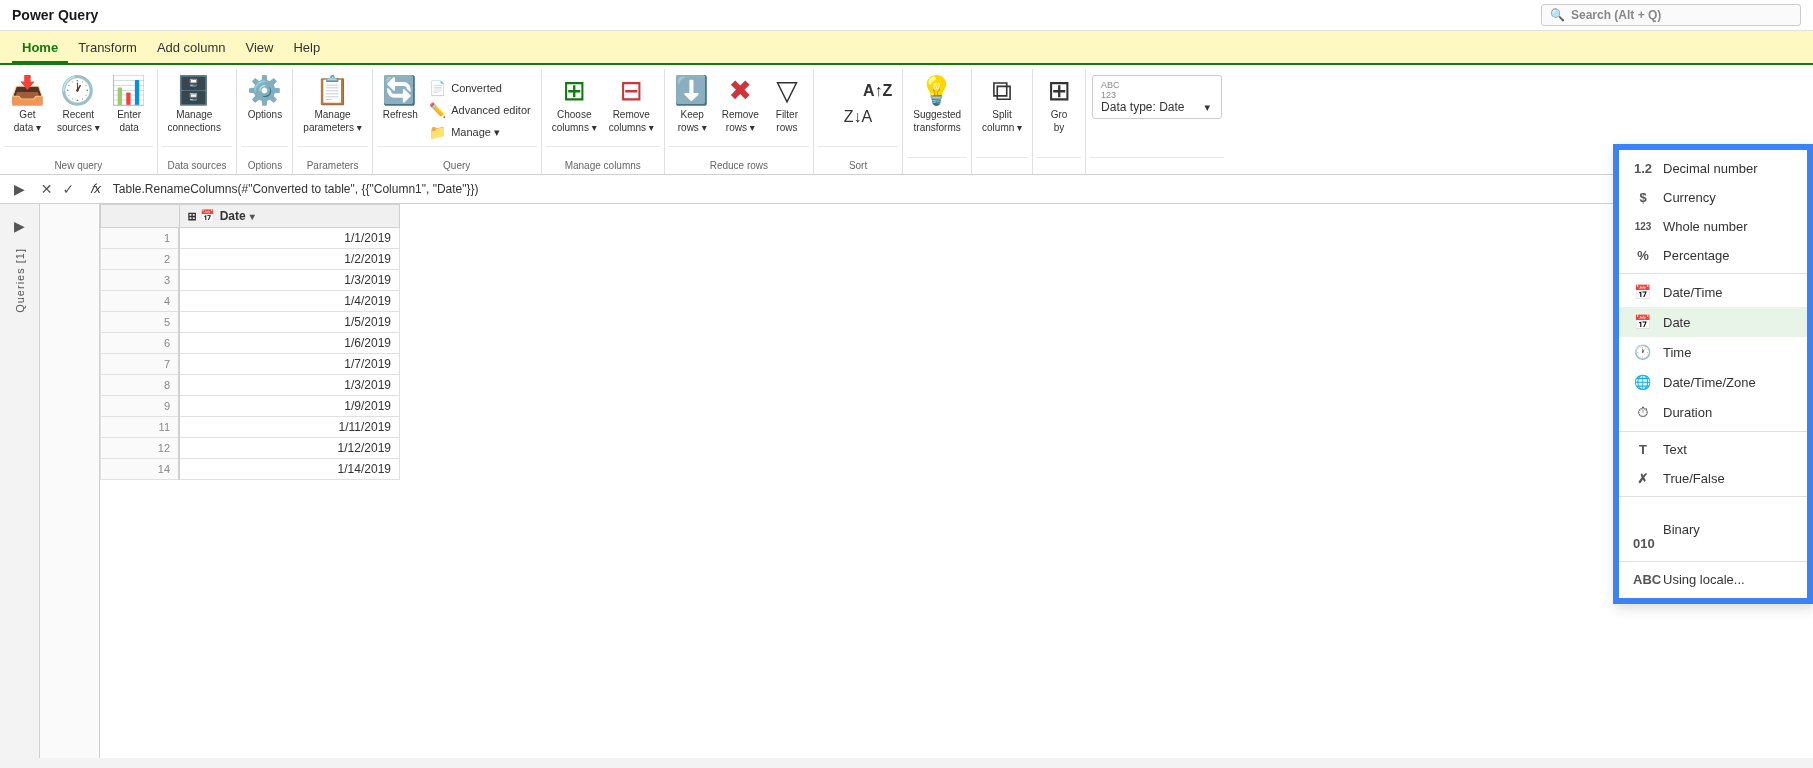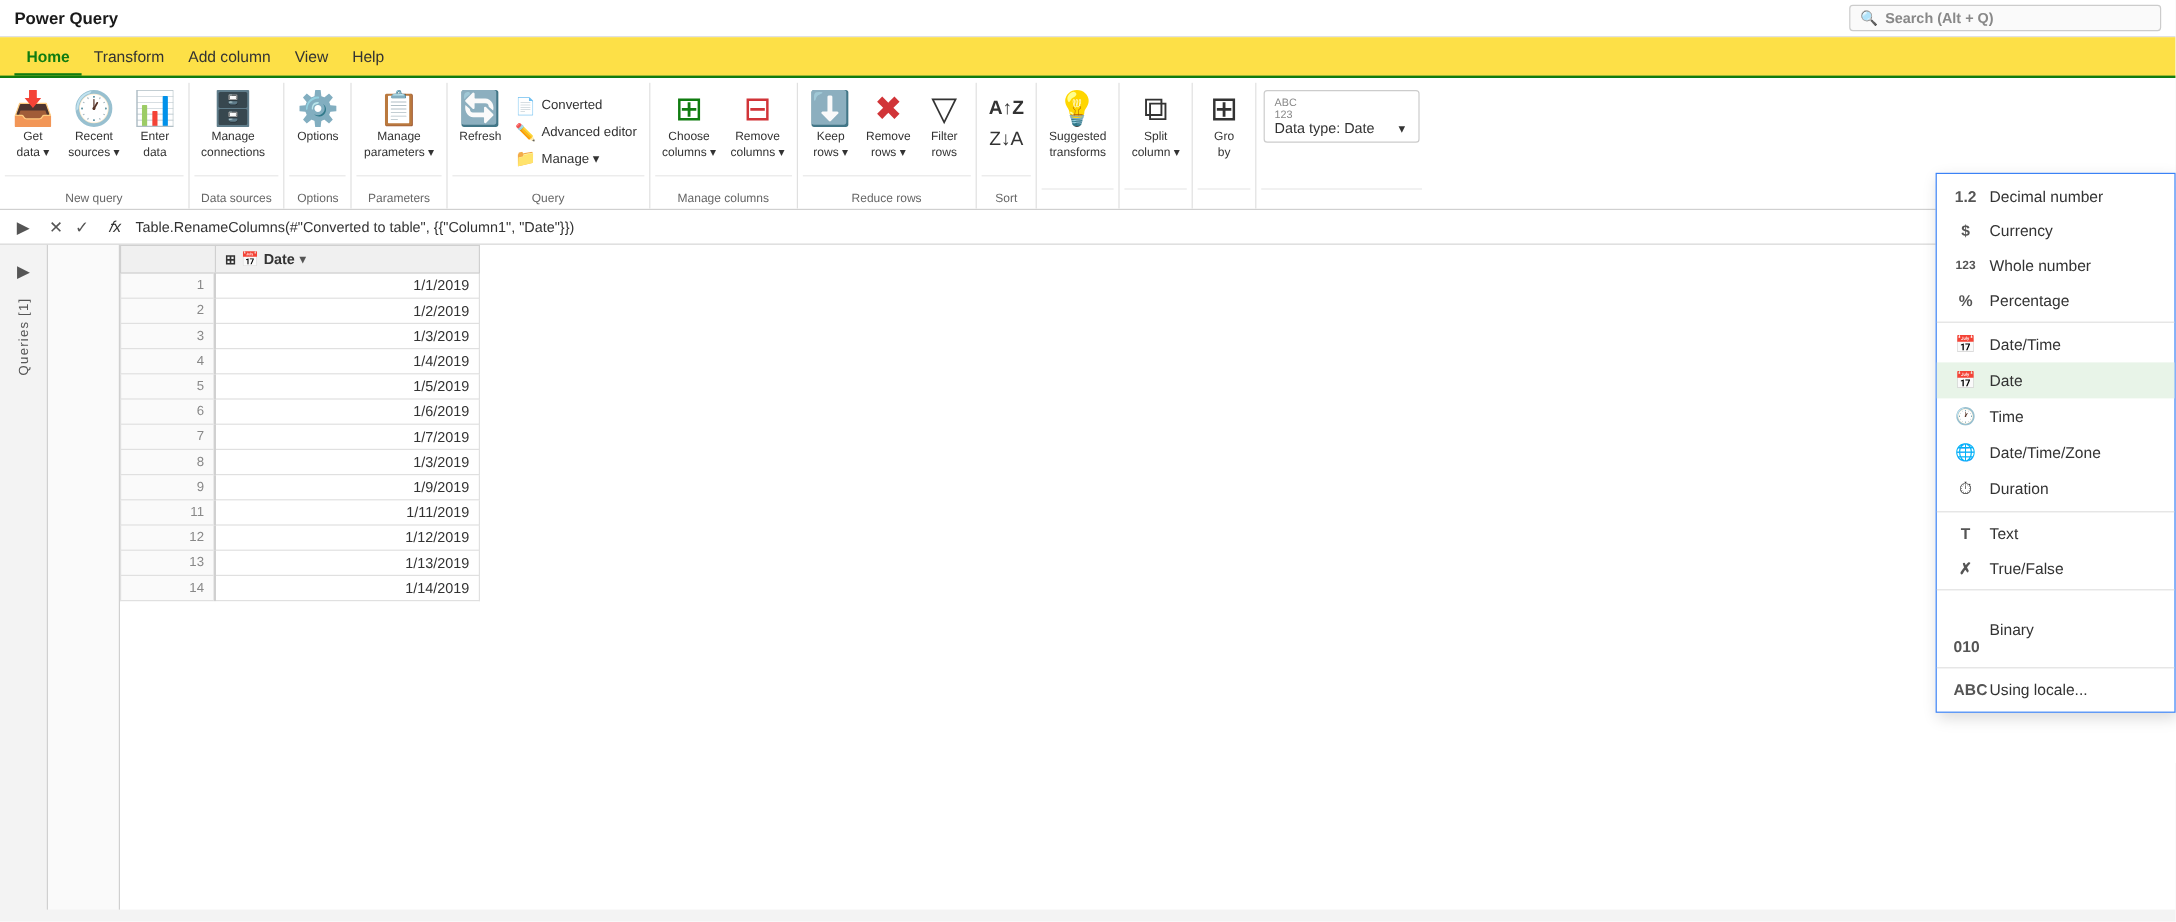--- a/index.html
+++ b/index.html
@@ -25,21 +25,21 @@
       padding: 3px 8px;
       background: #fafafa;
       width: 260px;
       font-size: 12px;
       color: #666;
     }
     .title-bar-search span { margin-right: 6px; color: #888; }
 
     
     .menu-bar {
-      background: #fde047;
+      background: #fef9c3;
       display: flex;
       align-items: center;
       padding: 0 12px;
       border-bottom: 2px solid #107c10;
       height: 34px;
     }
     .menu-item {
       padding: 6px 10px;
       font-size: 13px;
       cursor: pointer;
@@ -229,21 +229,21 @@
       align-items: center;
       gap: 4px;
     }
     .col-dropdown { font-size: 10px; color: #555; cursor: pointer; }
     .dropdown-menu {
       position: fixed;
       right: 0;
       top: 144px;
       width: 200px;
       background: #fff;
-      border: 1px solid #3b82f6;
+      border: 6px solid #3b82f6;
       box-shadow: 2px 4px 12px rgba(0,0,0,0.15);
       z-index: 200;
       padding: 4px 0;
       font-size: 13px;
     }
     .dropdown-item {
       display: flex;
       align-items: center;
       padding: 7px 14px;
       cursor: pointer;
@@ -393,21 +393,21 @@
         <span class="icon" style="font-size:28px;">▽</span>
         <span class="label">Filter<br>rows</span>
       </div>
     </div>
     <div class="ribbon-group-label">Reduce rows</div>
   </div>
 
   <div class="ribbon-group">
     <div class="ribbon-group-items">
       <div style="display:flex;flex-direction:column;gap:2px;padding-top:6px;">
-        <div class="ribbon-btn-small" style="font-size:16px;font-weight:bold;">
+        <div class="ribbon-btn-small" style="font-size:16px;font-weight:bold;margin-left:39px;">
           <span>A↑Z</span>
         </div>
         <div class="ribbon-btn-small" style="font-size:16px;font-weight:normal;justify-content:center;">
           <span>Z↓A</span>
         </div>
       </div>
     </div>
     <div class="ribbon-group-label">Sort</div>
   </div>
 
@@ -531,24 +531,20 @@
           </tr>
           <tr>
             <td class="row-num">11</td>
             <td>1/11/2019</td>
           </tr>
           <tr>
             <td class="row-num">12</td>
             <td>1/12/2019</td>
           </tr>
           <tr>
-            <td class="row-num">13</td>
-            <td>1/13/2019</td>
-          </tr>
-          <tr>
             <td class="row-num">14</td>
             <td>1/14/2019</td>
           </tr>
         </tbody>
     </table>
   </div>
 
 </div>
 
 <div class="dropdown-menu" id="dropdown-menu">

